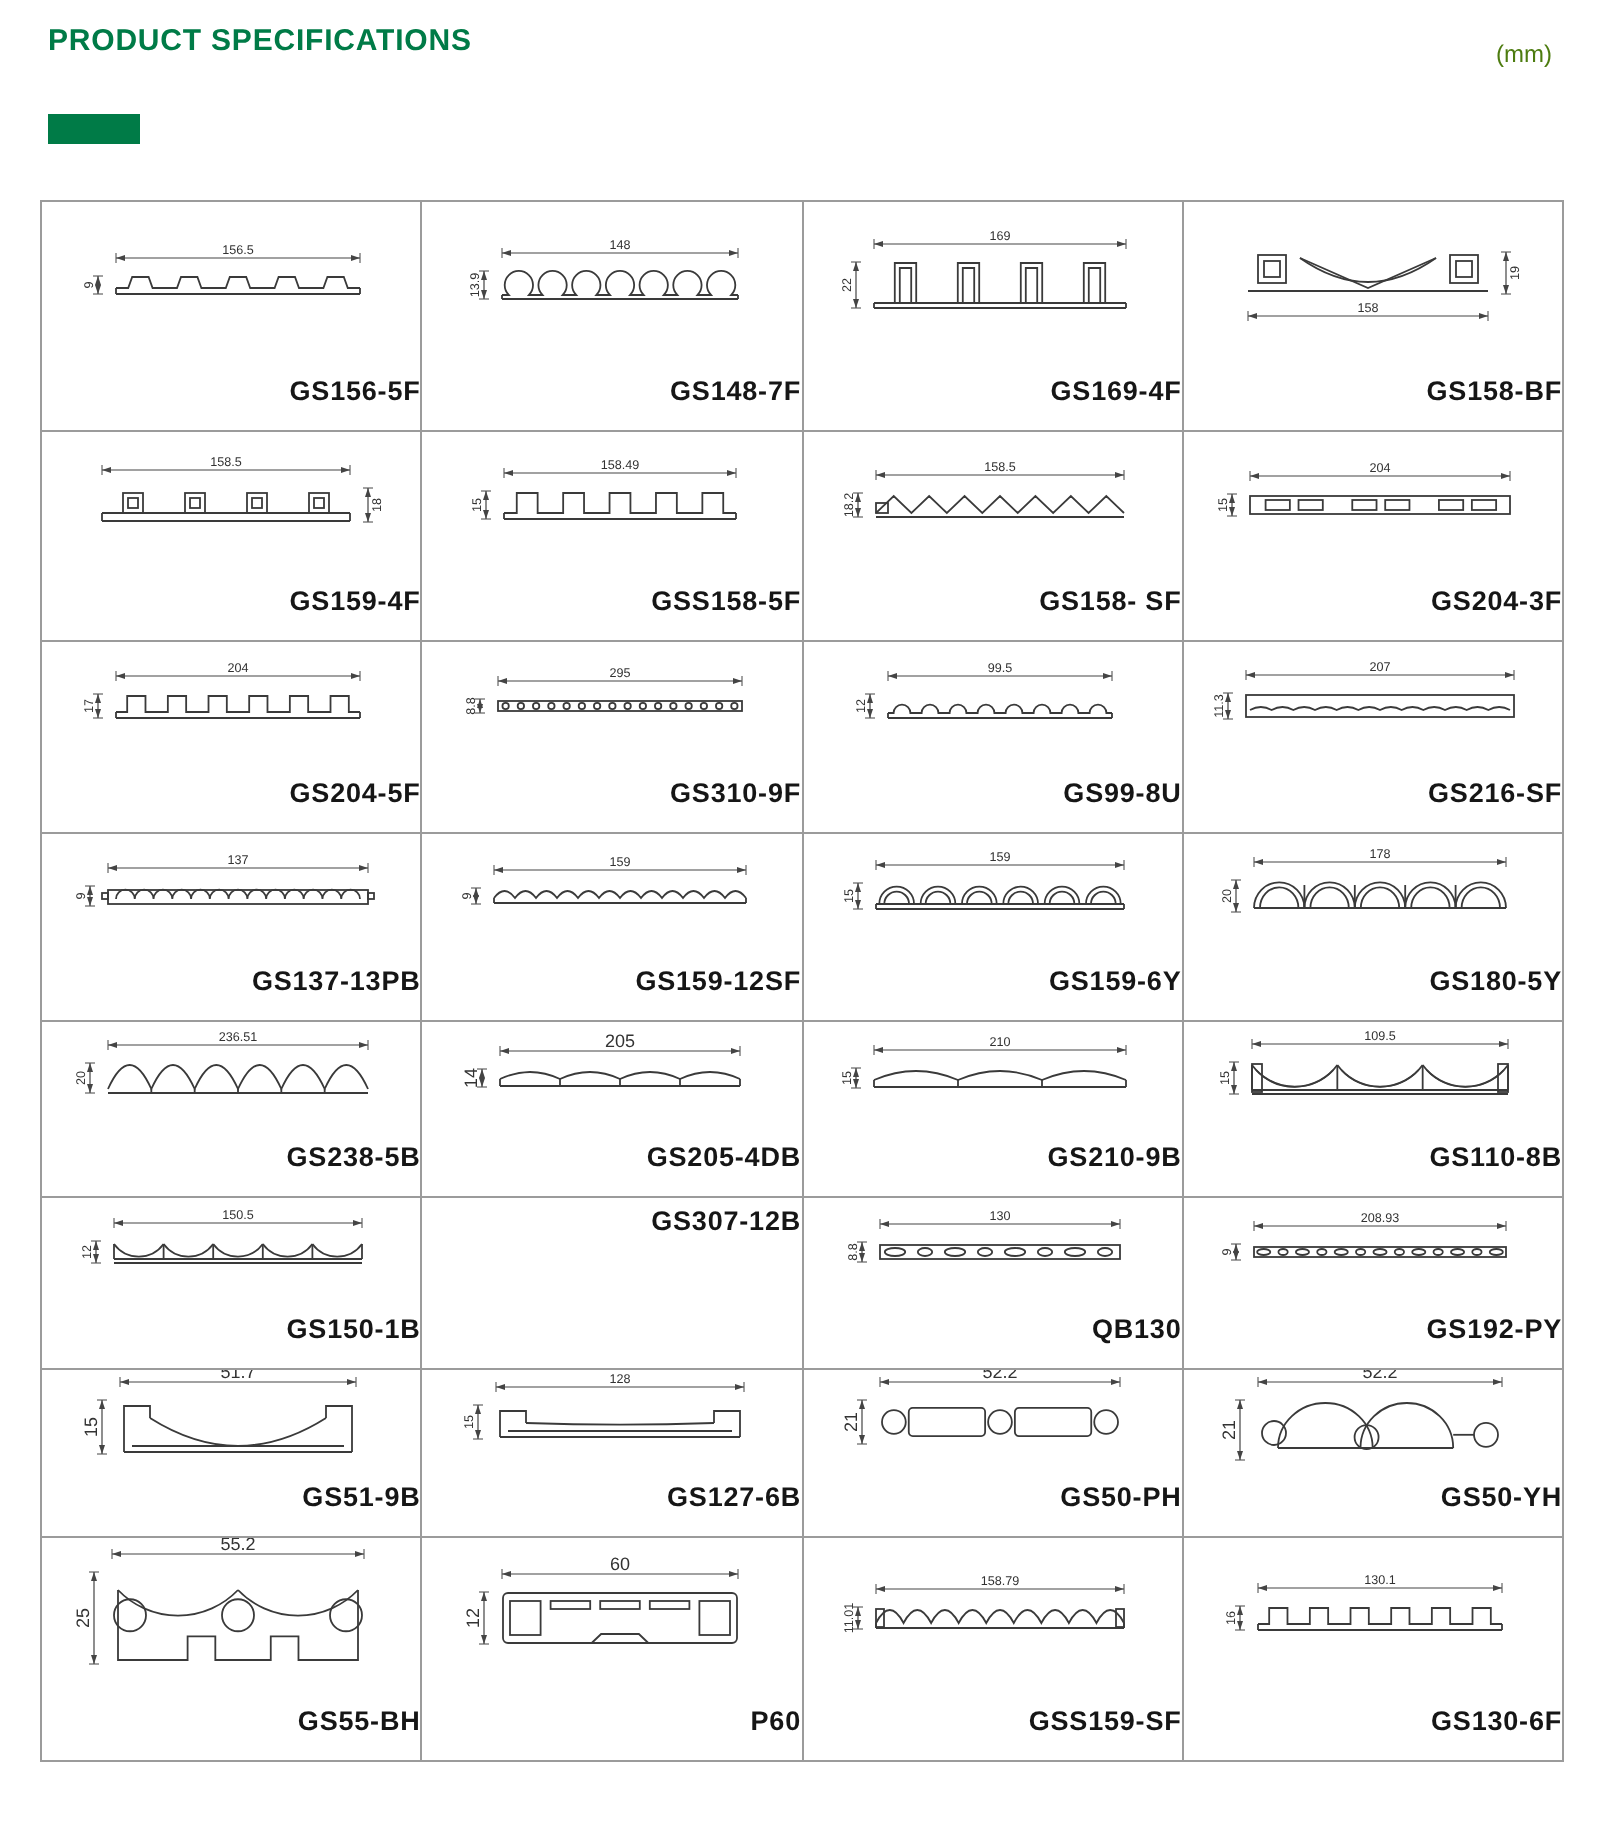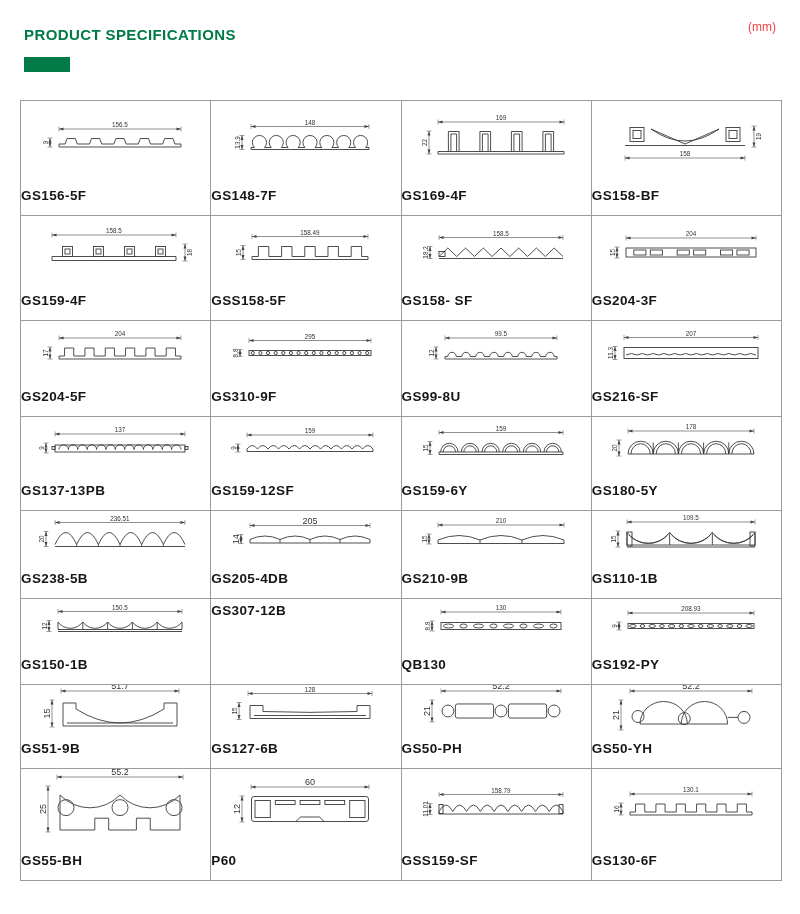--- a/index.html
+++ b/index.html
@@ -1,26 +1,26 @@
 <!DOCTYPE html>
 <html><head>
 <meta charset="utf-8">
 <style>
   html,body{margin:0;padding:0;background:#fff;}
   body{width:800px;height:914px;position:relative;overflow:hidden;
        font-family:"Liberation Sans",sans-serif;}
-  .title{position:absolute;left:24px;top:26px;font-weight:700;font-size:15px;
+  .title{position:absolute;left:24px;top:12px;font-weight:700;font-size:15px;
          letter-spacing:.4px;color:#007b47;}
-  .unit{position:absolute;right:24px;top:20px;font-size:12px;color:#ef4444;}
+  .unit{position:absolute;right:24px;top:20px;font-size:12px;color:#4d7c0f;}
   .swatch{position:absolute;left:24px;top:57px;width:46px;height:15px;background:#007b47;}
   .grid{position:absolute;left:20px;top:100px;width:761px;
         border-top:1px solid #9b9b9b;border-left:1px solid #9b9b9b;
         display:grid;grid-template-columns:repeat(4,1fr);}
   .cell{border-right:1px solid #9b9b9b;border-bottom:1px solid #9b9b9b;
-        display:flex;flex-direction:column;align-items:flex-start;overflow:hidden;background:#fff;}
+        display:flex;flex-direction:column;align-items:flex-end;overflow:hidden;background:#fff;}
   .draw{flex:0 0 auto;line-height:0;}
   .code{height:22px;display:flex;align-items:center;justify-content:center;
         font-weight:700;font-size:13.5px;color:#161616;letter-spacing:.4px;}
 </style>
 </head>
 <body>
 
 <div class="title" style="color: rgb(0, 123, 71);">PRODUCT SPECIFICATIONS</div>
 <div class="unit">(mm)</div>
 <div class="swatch" style="background: rgb(0, 123, 71);"></div>
@@ -523,21 +523,21 @@
             <line x1="128" y1="-11.5" x2="128" y2="-6.5" stroke="#444" stroke-width="0.5"></line>
             <text x="64" y="-11" text-anchor="middle" font-size="6.3" fill="#333">109.5</text>
             <line x1="-9" y1="0" x2="-9" y2="16" stroke="#444" stroke-width="0.6"></line>
             <path d="M-9 0 l-1.5 4.5 l3 0 z" fill="#444"></path>
             <path d="M-9 16 l-1.5 -4.5 l3 0 z" fill="#444"></path>
             <line x1="-11.5" y1="0" x2="-6.5" y2="0" stroke="#444" stroke-width="0.5"></line>
             <line x1="-11.5" y1="16" x2="-6.5" y2="16" stroke="#444" stroke-width="0.5"></line>
             <text transform="rotate(-90 -11.5 8)" x="-11.5" y="8" text-anchor="middle" font-size="6.3" fill="#333">15</text>
           </g>
         </svg></div>
-      <div class="code">GS110-1B</div>
+      <div class="code">GS110-8B</div>
     </div>
     <div class="cell">
       <div class="draw"><svg width="190" height="54" viewBox="0 0 190 54" font-family="Liberation Sans,sans-serif">
           <g transform="translate(37 21.5)">
             <path d="M0 1.5 A15.376 15.376 0 0 0 24.8 1.5" fill="none" stroke="#3a3a3a" stroke-width="0.9"></path>
             <path d="M24.8 1.5 A15.376 15.376 0 0 0 49.6 1.5" fill="none" stroke="#3a3a3a" stroke-width="0.9"></path>
             <path d="M49.6 1.5 A15.376 15.376 0 0 0 74.4 1.5" fill="none" stroke="#3a3a3a" stroke-width="0.9"></path>
             <path d="M74.4 1.5 A15.376 15.376 0 0 0 99.2 1.5" fill="none" stroke="#3a3a3a" stroke-width="0.9"></path>
             <path d="M99.2 1.5 A15.376 15.376 0 0 0 124 1.5" fill="none" stroke="#3a3a3a" stroke-width="0.9"></path>
             <path d="M0 1.5 L0 9" fill="none" stroke="#3a3a3a" stroke-width="0.9"></path>

